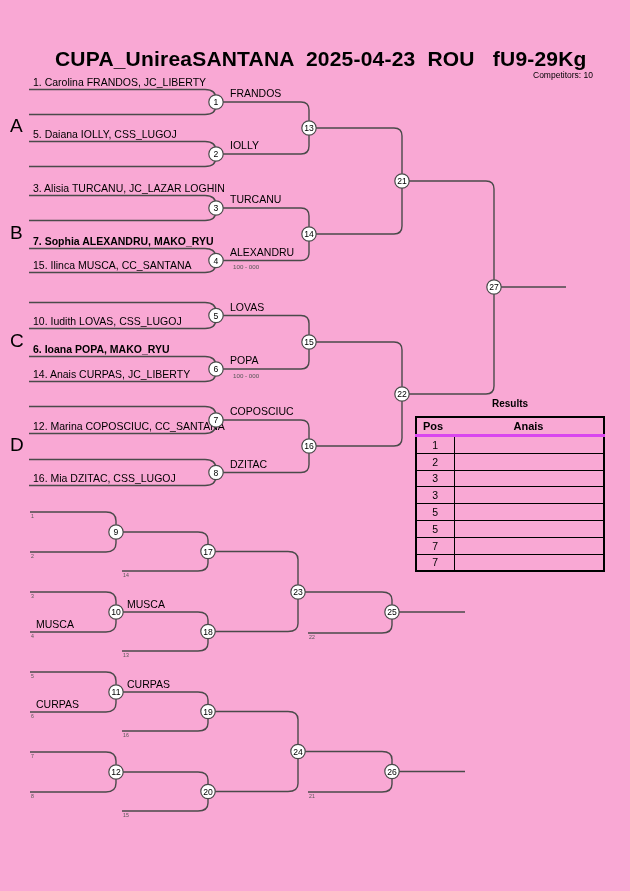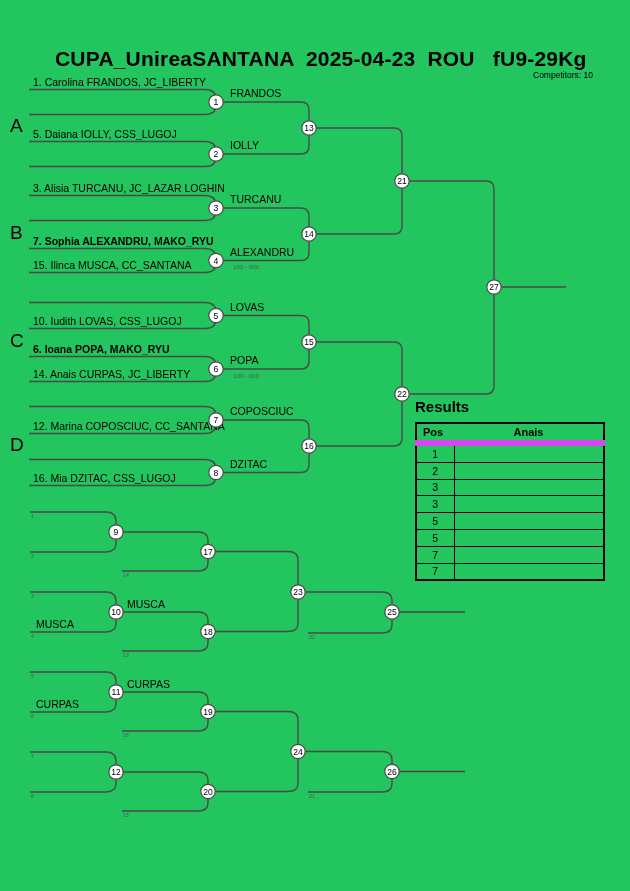--- a/index.html
+++ b/index.html
@@ -1,38 +1,38 @@
 <!DOCTYPE html>
 <html><head>
 <meta charset="utf-8">
 <style>
   html,body{margin:0;padding:0;background:#fff;}
-  .page{position:relative;width:630px;height:891px;background:#22c55e;overflow:hidden;
+  .page{position:relative;width:630px;height:891px;background:#f9a8d4;overflow:hidden;
         font-family:"Liberation Sans",sans-serif;color:#000;}
   .title{position:absolute;left:55px;top:47px;font-size:21px;font-weight:bold;
          white-space:pre;letter-spacing:0.2px;}
   .competitors{position:absolute;right:37px;top:70px;font-size:8.5px;}
   svg text{font-family:"Liberation Sans",sans-serif;fill:#000;}
   .ln{fill:none;stroke:#4a4a4a;stroke-width:1.4;}
   .circ{fill:#fff;stroke:#4a4a4a;stroke-width:1.2;}
   .num{font-size:8.6px;text-anchor:middle;}
   .pl{font-size:10.5px;}
   .bold{font-weight:bold;}
   .win{font-size:10.5px;}
   .score{font-size:6.2px;fill:#555;}
   .ref{font-size:5.2px;fill:#555;}
   .sec{font-size:19px;}
   .results{position:absolute;left:415px;top:398px;width:190px;}
-  .results-title{text-align:left;font-weight:bold;font-size:15px;margin:0 0 7px 0;}
+  .results-title{text-align:center;font-weight:bold;font-size:10px;margin:0 0 7px 0;}
   .results table{border-collapse:collapse;width:190px;border:2px solid #000;table-layout:fixed;}
   .results th{font-size:11px;font-weight:bold;height:16px;padding:0;}
   .results th.pos{width:31px;text-align:left;padding-left:6px;}
   .results th.name{text-align:center;}
   .results td{font-size:10.5px;height:15.8px;padding:0;border-top:1px solid #000;}
-  .results th{border-bottom:6px solid #d946ef;}
+  .results th{border-bottom:3px solid #d946ef;}
   .results td.pos{border-right:1.5px solid #000;text-align:center;}
 </style>
 </head>
 <body>
 
 <div class="page">
 
   <div class="title">CUPA_UnireaSANTANA  2025-04-23  ROU   fU9-29Kg</div>
   <div class="competitors">Competitors: 10</div>
 

